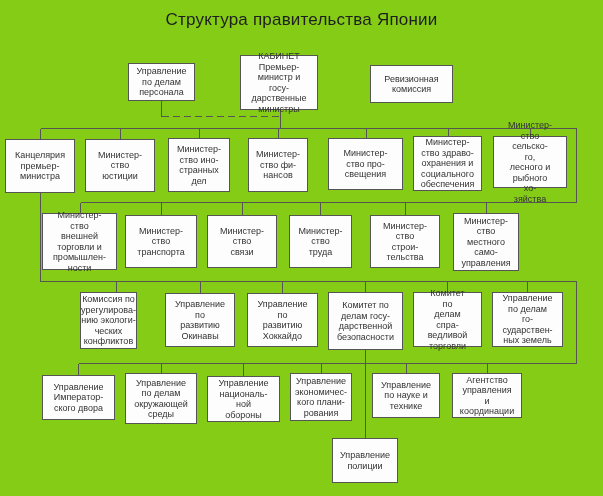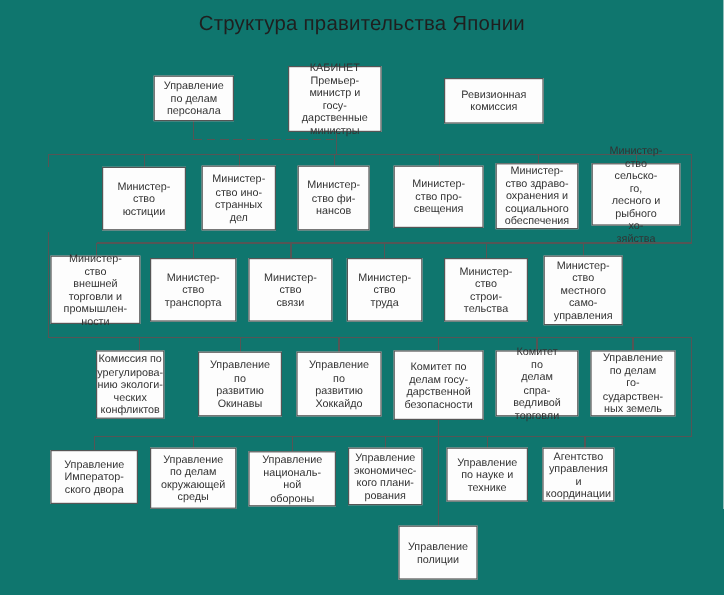--- a/index.html
+++ b/index.html
@@ -1,17 +1,17 @@
 <!DOCTYPE html>
 <html><head>
 <meta charset="utf-8">
 <style>
   html,body{margin:0;padding:0;background:#fff;}
   .canvas{
-    position:relative;width:603px;height:496px;background:#0f766e;
+    position:relative;width:603px;height:496px;background:#84cc16;
     font-family:"Liberation Sans",sans-serif;overflow:hidden;
   }
   .title{
     position:absolute;left:0;top:10px;width:603px;text-align:center;
     font-size:17px;color:#1f1f1f;letter-spacing:.2px;
   }
   svg.wires{position:absolute;left:0;top:0;}
   .node{
     position:absolute;box-sizing:border-box;border:1px solid #555;background:#fdfdfd;
     display:flex;align-items:center;justify-content:center;text-align:center;
@@ -52,20 +52,23 @@
 по делам
 персонала</div>
   <div class="node" style="left:240px;top:55px;width:78px;height:55px">КАБИНЕТ
 Премьер-
 министр и госу-
 дарственные
 министры</div>
   <div class="node" style="left:370px;top:65px;width:83px;height:33px">Ревизионная
 комиссия</div>
 
+  <div class="node" style="left:5px;top:139px;width:70px;height:54px">Канцелярия
+премьер-
+министра</div>
   <div class="node" style="left:85px;top:139px;width:70px;height:53px">Министер-
 ство юстиции</div>
   <div class="node" style="left:168px;top:138px;width:62px;height:54px">Министер-
 ство ино-
 странных дел</div>
   <div class="node" style="left:248px;top:138px;width:60px;height:54px">Министер-
 ство фи-
 нансов</div>
   <div class="node" style="left:328px;top:138px;width:75px;height:52px">Министер-
 ство про-
@@ -138,20 +141,20 @@
   <div class="node" style="left:207px;top:376px;width:73px;height:46px">Управление
 националь-
 ной обороны</div>
   <div class="node" style="left:290px;top:373px;width:62px;height:48px">Управление
 экономичес-
 кого плани-
 рования</div>
   <div class="node" style="left:372px;top:373px;width:68px;height:45px">Управление
 по науке и
 технике</div>
-  <div class="node" style="left:452px;top:373px;width:60px;height:45px">Агентство
+  <div class="node" style="left:452px;top:373px;width:70px;height:45px">Агентство
 управления и
 координации</div>
 
   <div class="node" style="left:332px;top:438px;width:66px;height:45px">Управление
 полиции</div>
 
 </div>
 
 </body></html>

